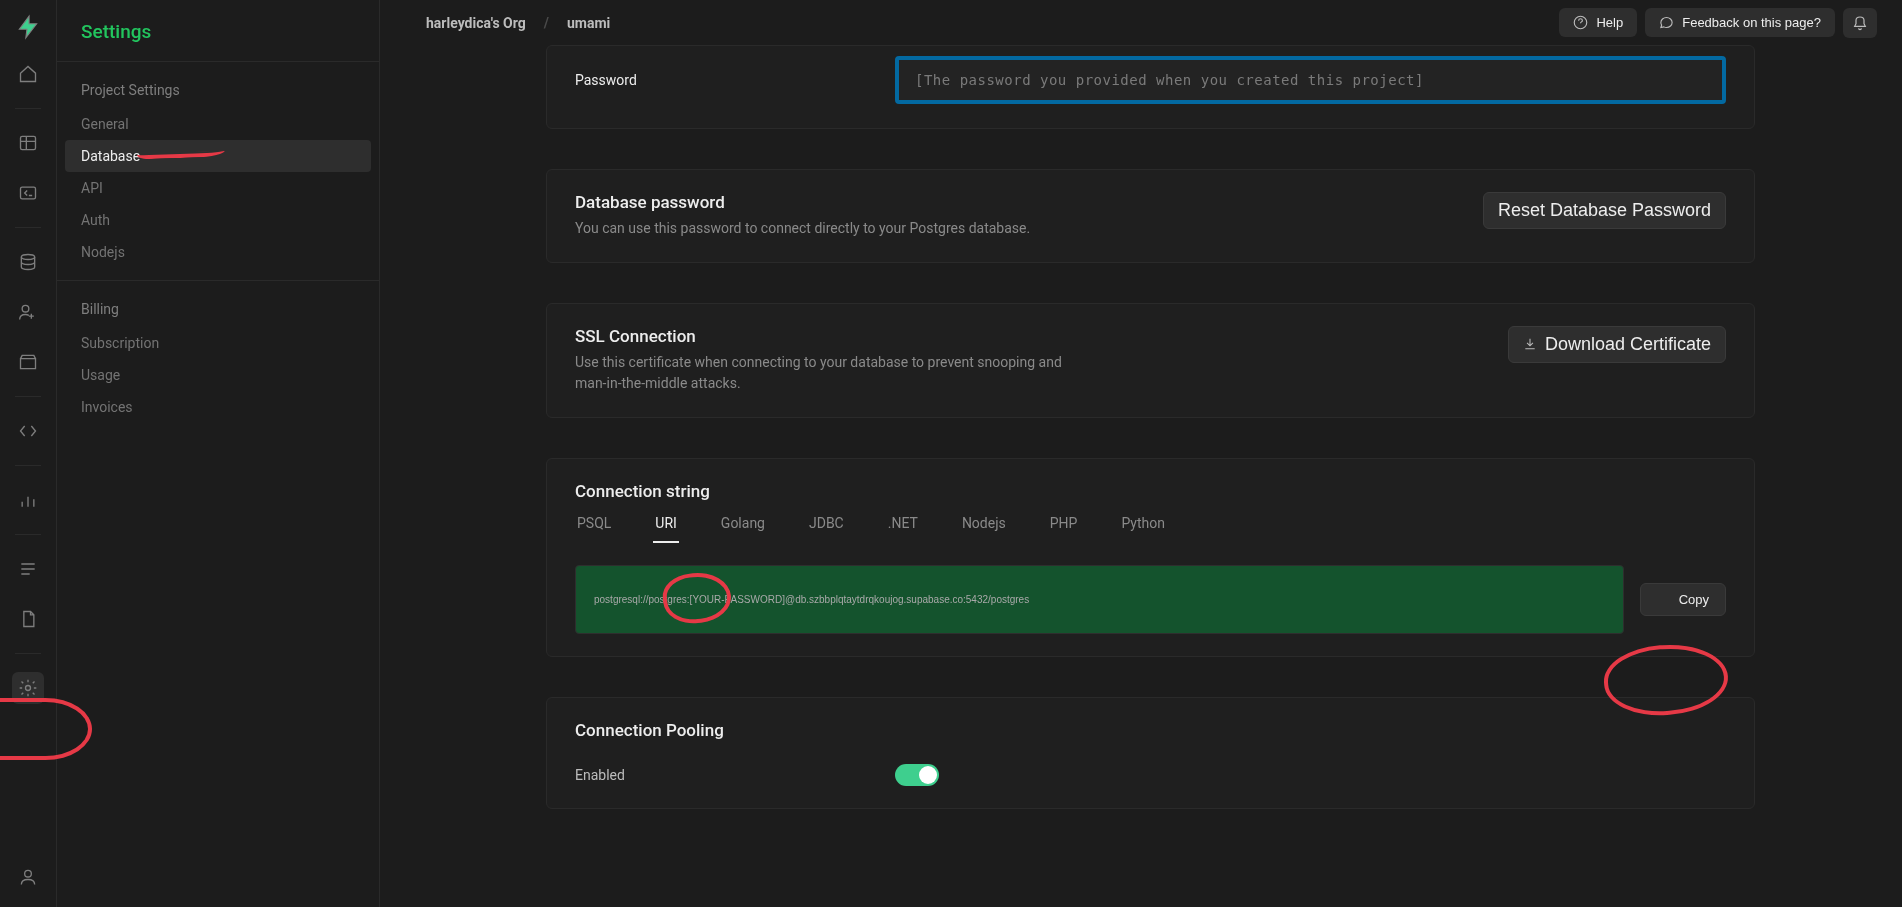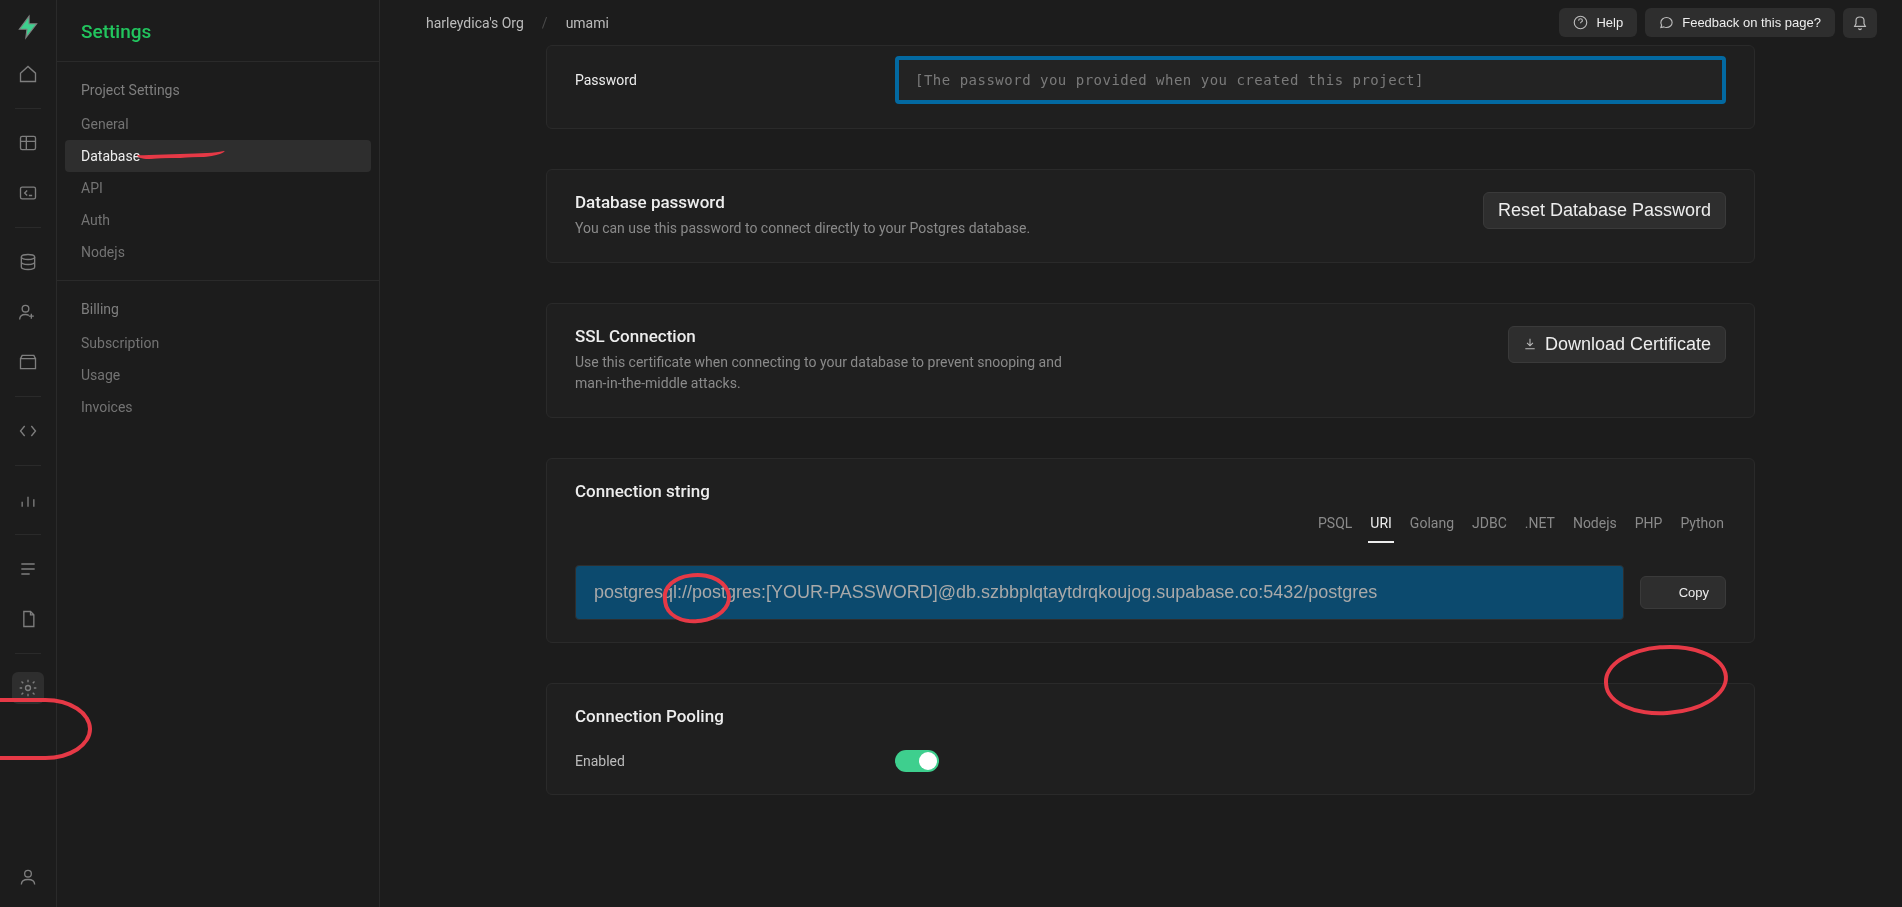--- a/index.html
+++ b/index.html
@@ -40,21 +40,21 @@
 .sidebar .navgroup { padding-bottom:12px; }
 .sidebar .annot-db {
   position:absolute; left:80px; top:152px; width:88px; height:6px;
   border-bottom:4px solid #e63946; border-bottom-left-radius:20px 8px; border-bottom-right-radius:50px 10px;
   transform:rotate(-2deg);
 }
 .topbar {
   position: fixed; left:380px; top:0; right:0; height:45px;
   display:flex; align-items:center; padding:0 25px 0 46px;
 }
-.crumbs { display:flex; align-items:center; gap:18px; color:#bcbcbc; font-size:14px; }
+.crumbs { display:flex; align-items:center; gap:18px; color:#bcbcbc; font-size:14px;font-weight:bold; }
 .crumbs .sep { color:#4a4a4a; }
 .topbar .grow { flex:1; }
 .pillbtn {
   background:#2e2e2e; border:none; color:#ededed; font-size:13px;
   padding:7px 14px; border-radius:6px; display:inline-flex; align-items:center; gap:8px;
   cursor:pointer; margin-left:8px;
 }
 .pillbtn svg { stroke:#bcbcbc; }
 .iconpill { padding:7px 9px; }
 .main {
@@ -74,28 +74,28 @@
   padding:7px 14px; border-radius:6px; cursor:pointer; display:inline-flex; align-items:center; gap:8px;
 }
 .actionbtn svg { stroke:#bcbcbc; }
 .pwrow { display:flex; align-items:center; gap:40px; padding:10px 28px 24px; }
 .pwlabel { color:#ededed; font-size:14px; min-width:280px; }
 .pwbox {
   flex:1; background:#232323; border:4px solid #0369a1; border-radius:4px;
   padding:12px 16px; color:#7a7a7a; font-family:ui-monospace,Menlo,Consolas,monospace;
   font-size:14px; letter-spacing:0.5px;
 }
-.tabs { display:flex; gap:14px; margin-top:4px; border-bottom:0;justify-content:flex-end; }
+.tabs { display:flex; gap:40px; margin-top:4px; border-bottom:0; }
 .tab { color:#8a8a8a; font-size:14px; padding:8px 2px 12px; cursor:pointer; position:relative; }
 .tab.active { color:#ededed; }
 .tab.active::after { content:""; position:absolute; left:0; right:0; bottom:0; height:2px; background:#ededed; }
 .connrow { display:flex; align-items:center; gap:16px; margin-top:22px; }
 .connbox {
-  flex:1; background:#0c4a6e; border:1px solid #2e2e2e; border-radius:4px;
-  padding:16px 18px; color:#a9a9a9; font-size:18px;
+  flex:1; background:#14532d; border:1px solid #2e2e2e; border-radius:4px;
+  padding:28px 18px; color:#a9a9a9; font-size:10px;
   font-family:-apple-system,sans-serif;
 }
 .copybtn {
   background:#2e2e2e; border:1px solid #3a3a3a; color:#ededed; font-size:13px;
   padding:8px 16px; border-radius:6px; cursor:pointer; display:inline-flex; align-items:center; gap:8px;
 }
 .poolrow { display:flex; align-items:center; gap:40px; margin-top:24px; }
 .poolrow .lbl { color:#bcbcbc; font-size:14px; min-width:280px; }
 .toggle {
   width:44px; height:22px; background:#3ecf8e; border-radius:11px; position:relative; cursor:pointer;

